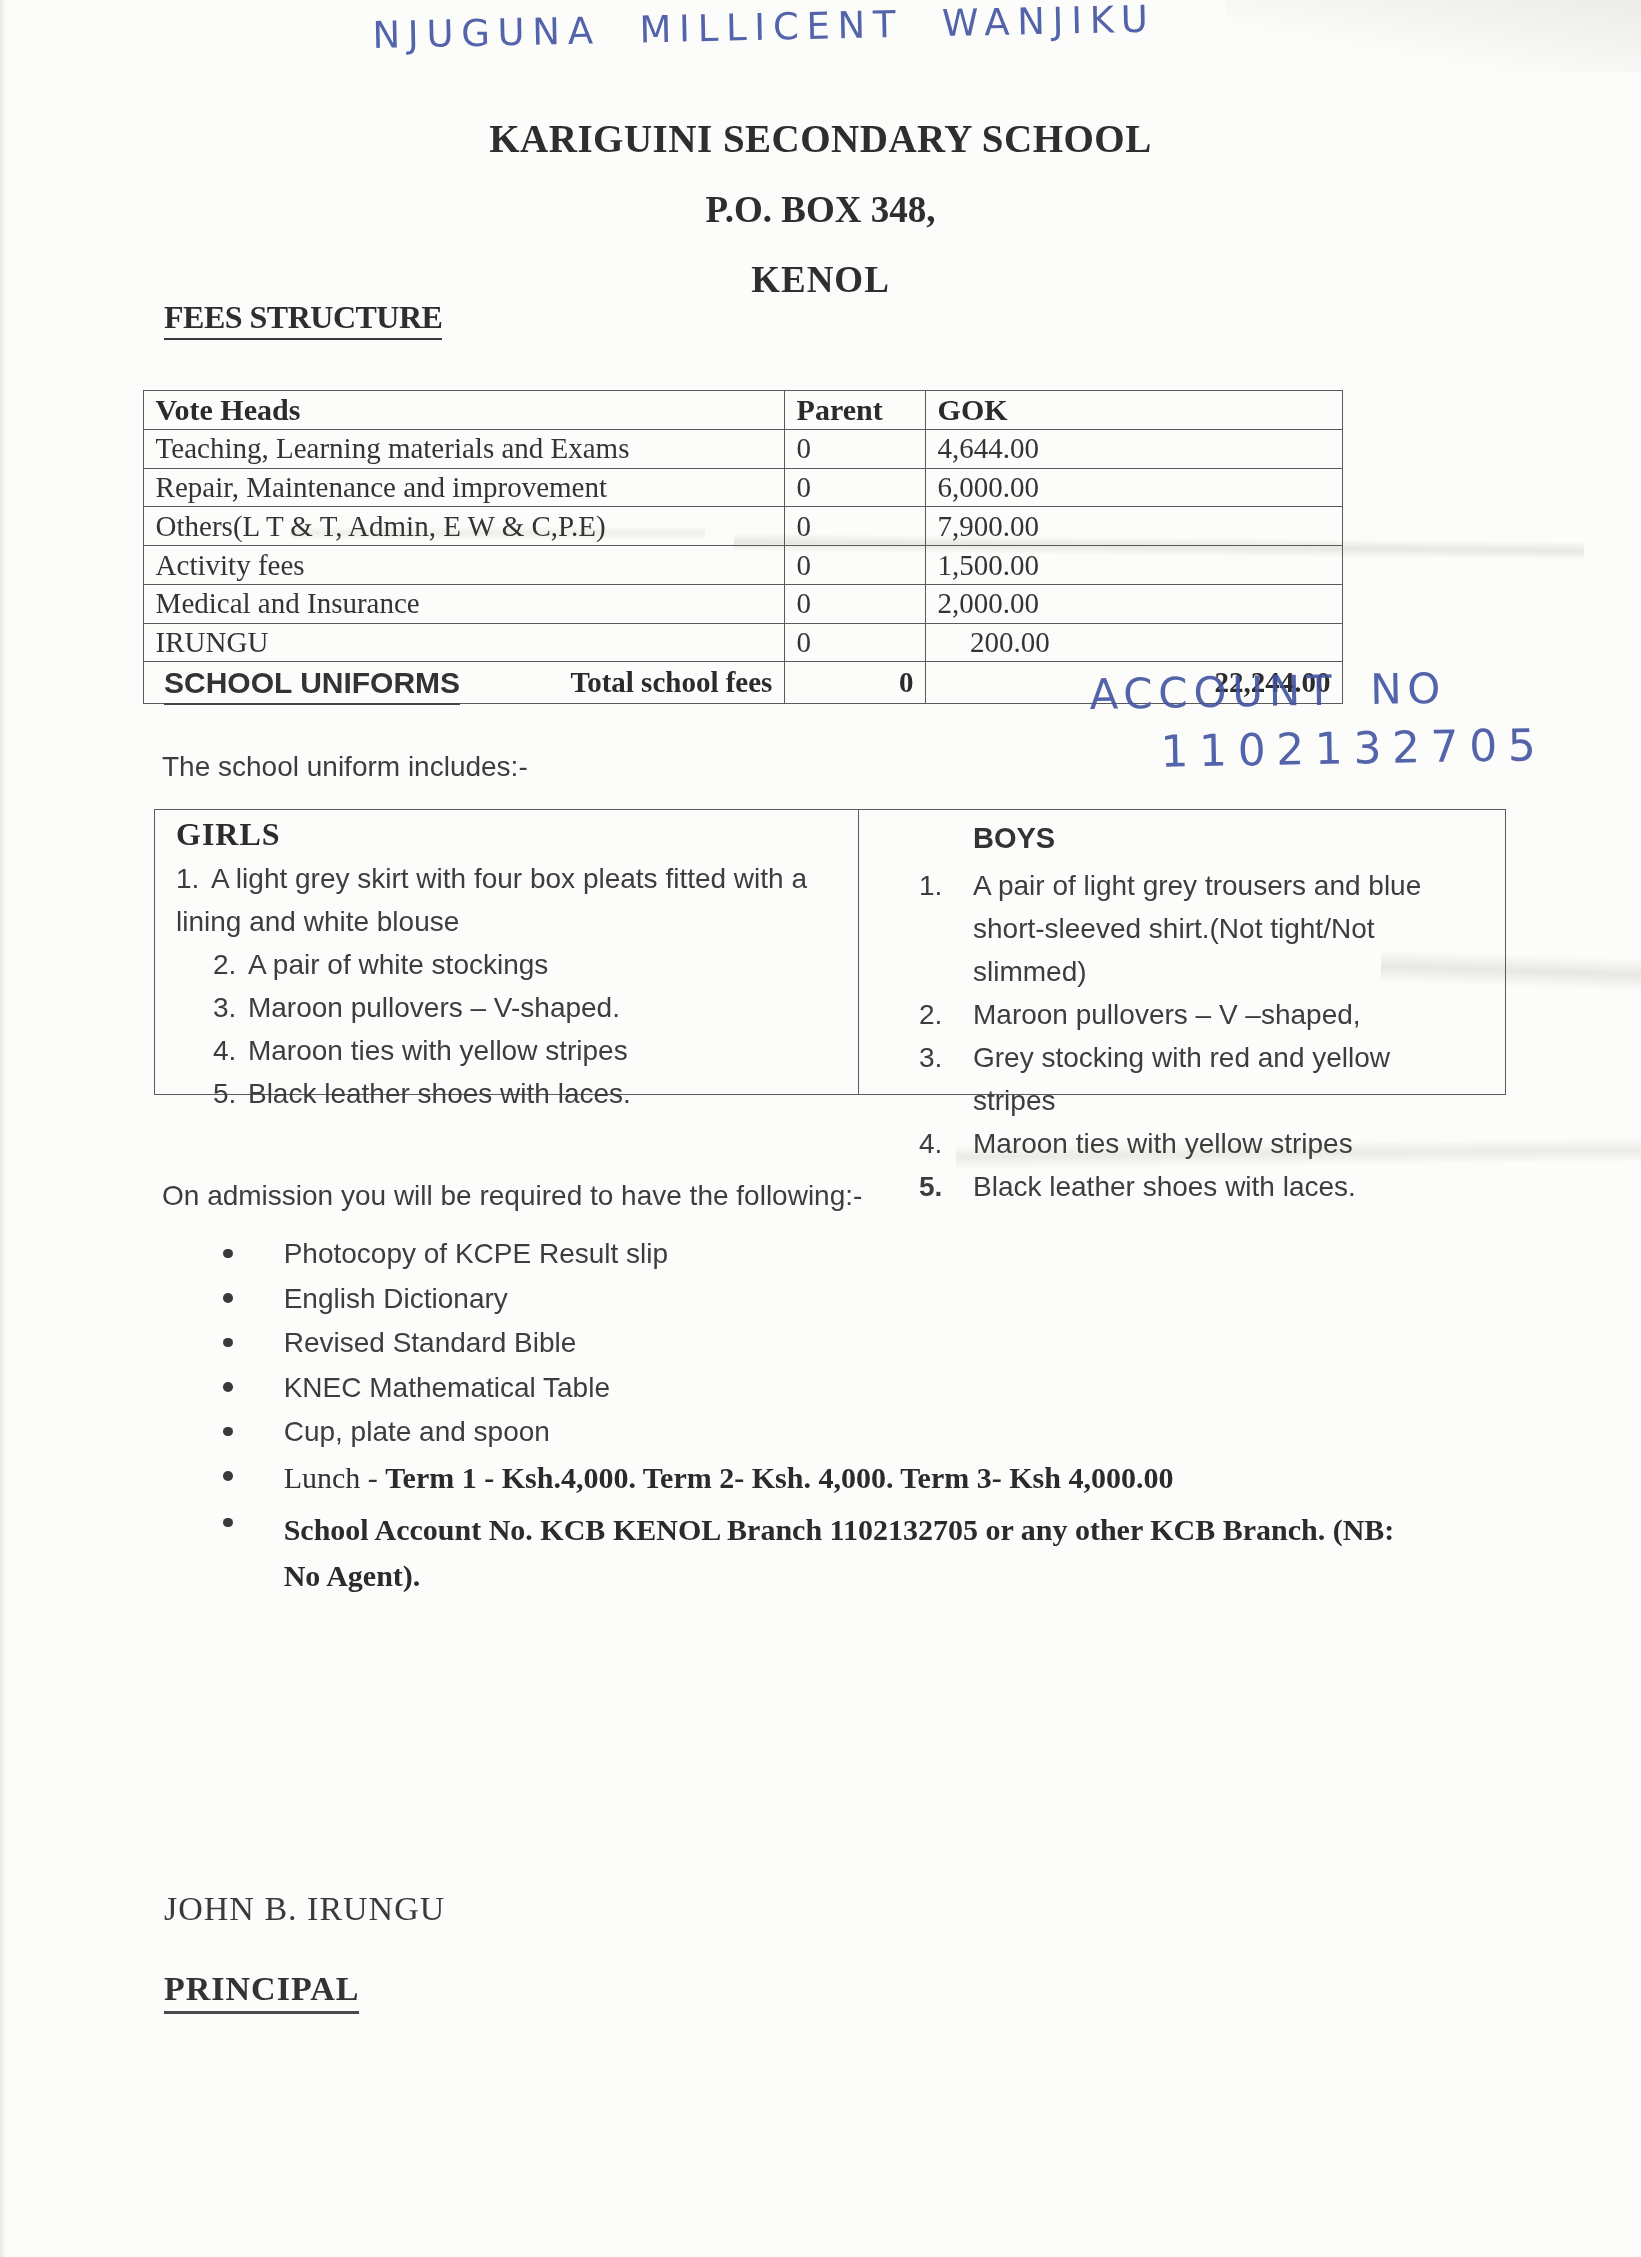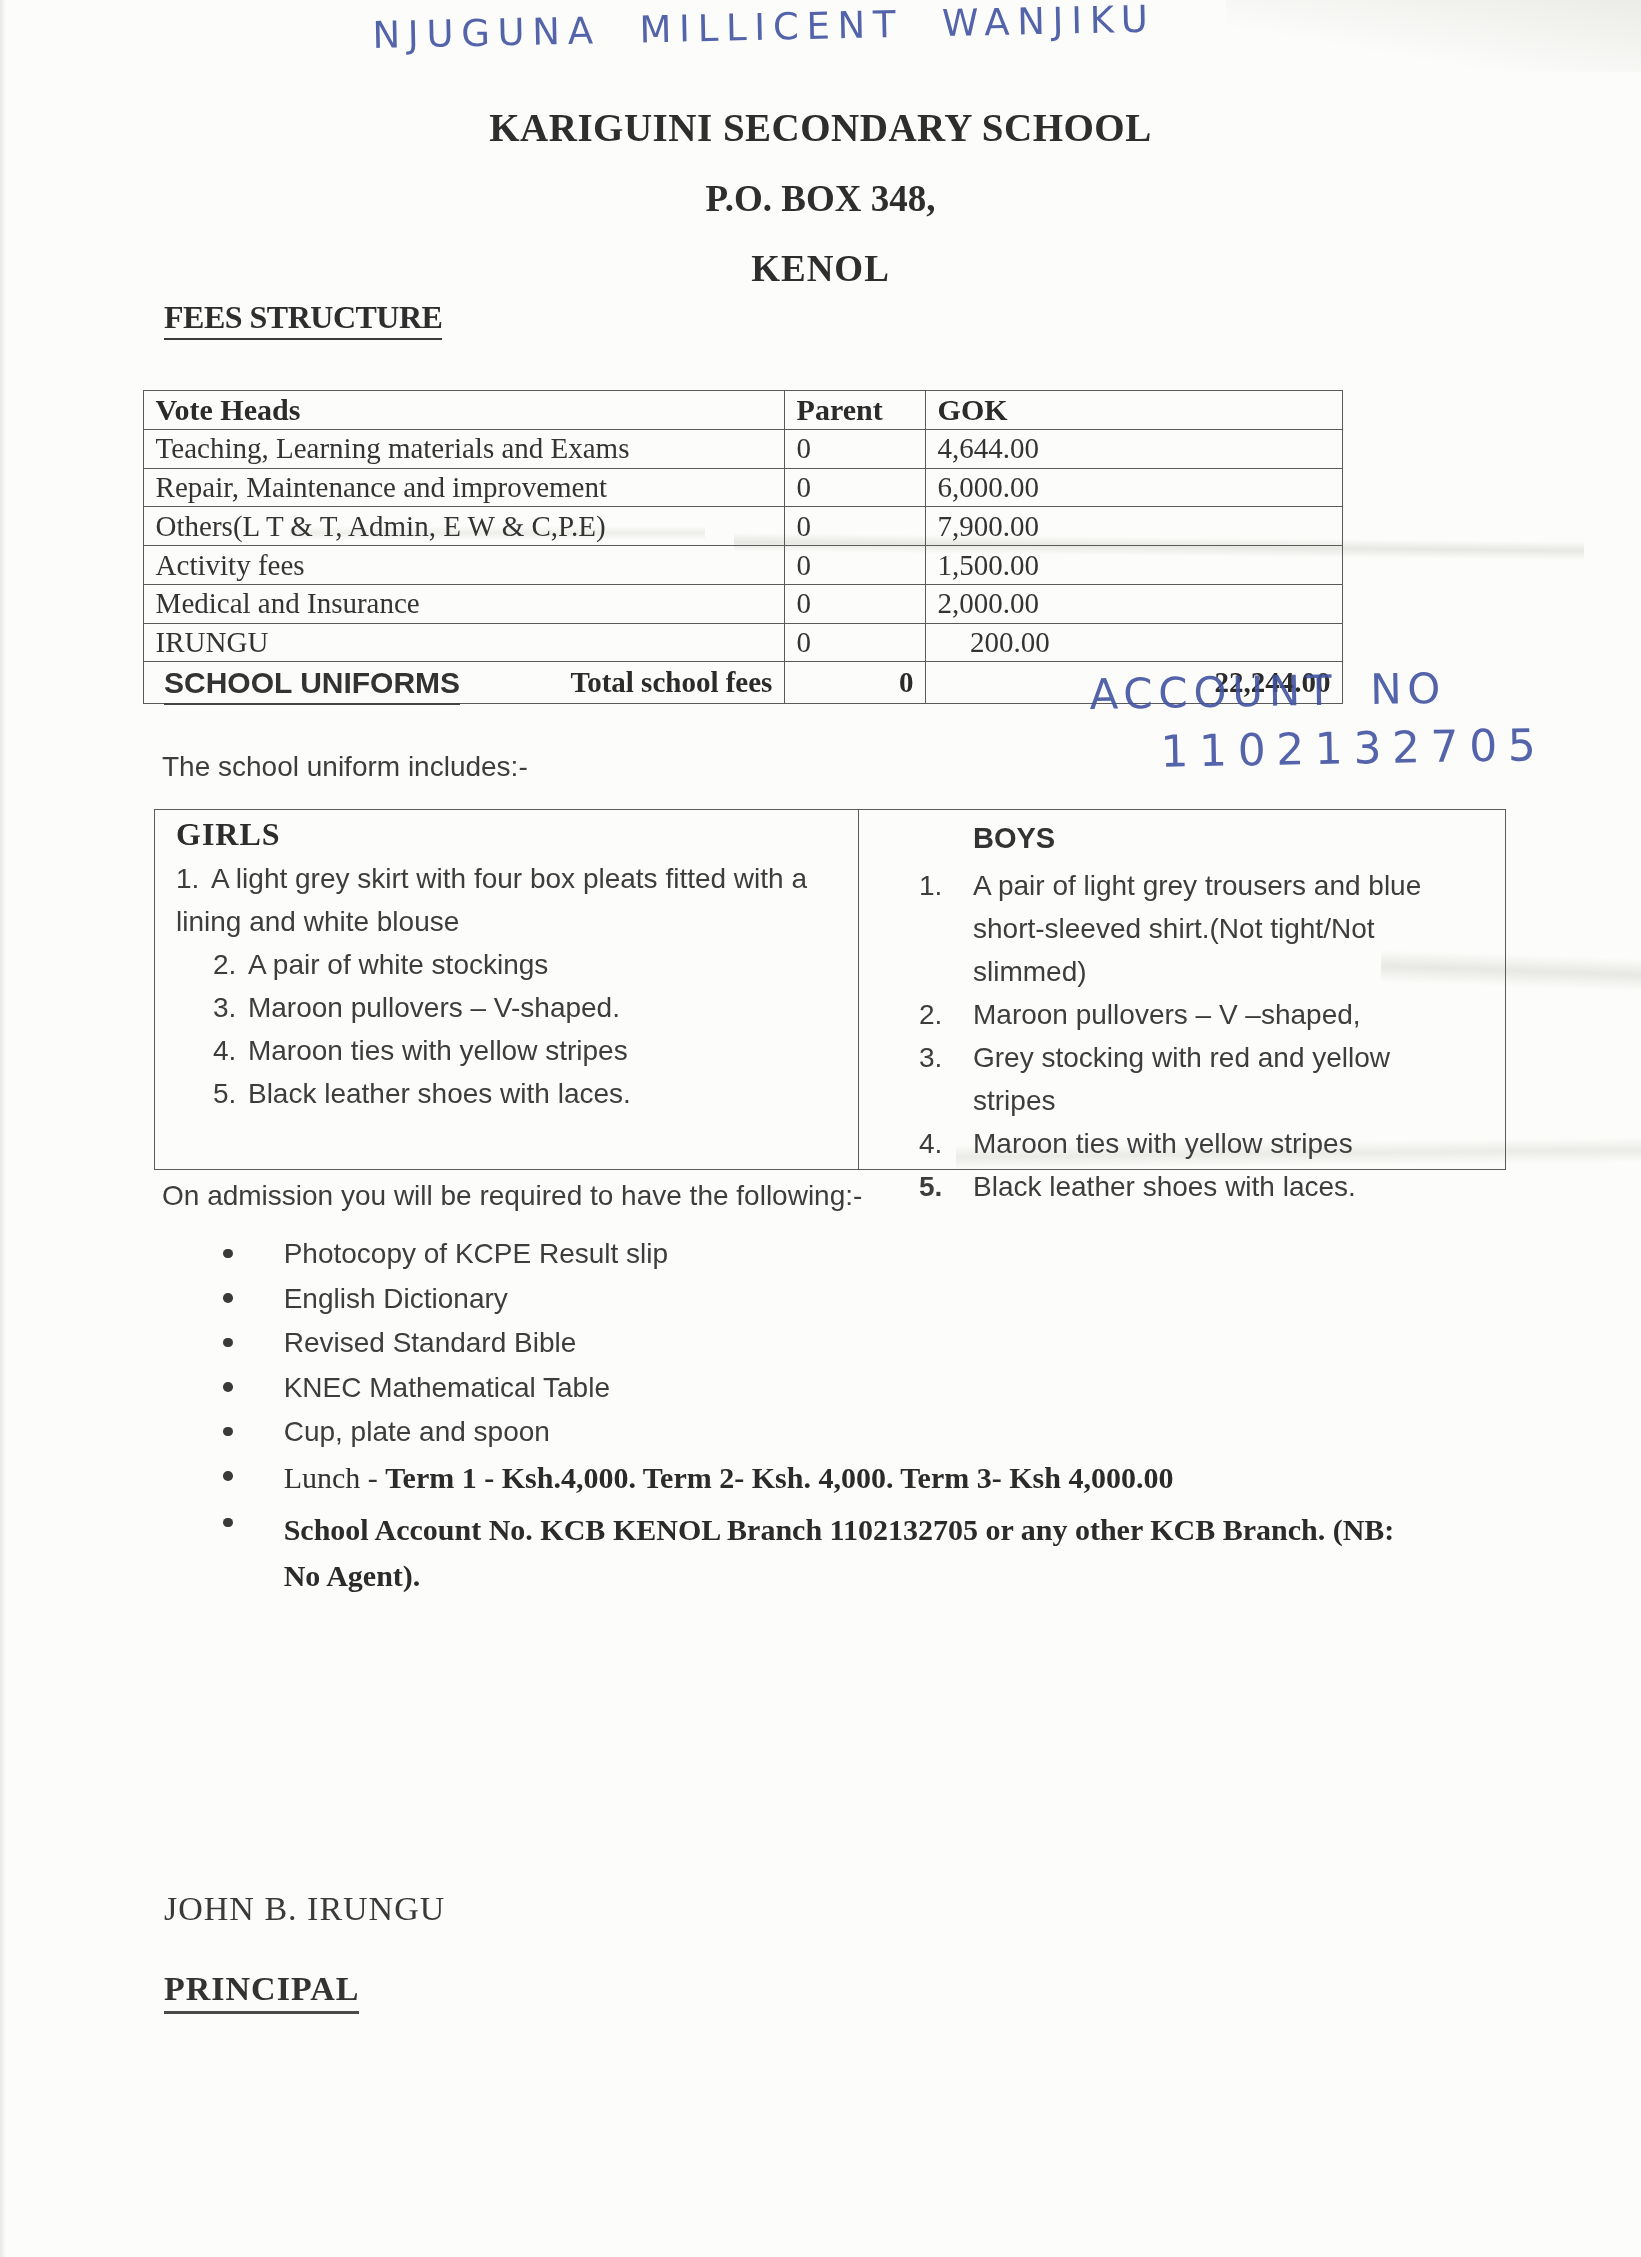--- a/index.html
+++ b/index.html
@@ -38,21 +38,21 @@
     white-space:nowrap;
   }
   .hand-account{
     position:absolute;left:1089px;top:670px;
     transform:rotate(-1deg);transform-origin:left top;opacity:.9;
   }
   .hand-account .l1{font-size:42px;letter-spacing:5.8px;word-spacing:13.5px;white-space:nowrap;}
   .hand-account .l2{font-size:44px;letter-spacing:10.6px;margin-left:70px;margin-top:7.7px;white-space:nowrap;}
 
   
-  .doc-header{position:absolute;left:0;top:105px;width:1641px;text-align:center;}
+  .doc-header{position:absolute;left:0;top:116px;width:1641px;text-align:center;}
   .doc-header .line1{font-size:39px;font-weight:bold;letter-spacing:0.5px;color:#2e2e2e;}
   .doc-header .line2{font-size:37px;font-weight:bold;margin-top:27px;color:#2e2e2e;}
   .doc-header .line3{font-size:37px;font-weight:bold;margin-top:27px;letter-spacing:1px;color:#2e2e2e;}
 
   .fees-heading{
     position:absolute;left:164px;top:299px;
     font-size:32px;font-weight:bold;color:#2e2e2e;
     border-bottom:2.9px solid #3a3a3a;padding-bottom:1.9px;letter-spacing:-0.5px;
   }
 
@@ -80,21 +80,21 @@
     position:absolute;left:164px;top:666px;
     font-family:"Liberation Sans",sans-serif;
     font-size:30px;font-weight:bold;color:#333;
     border-bottom:2.9px solid #444;padding-bottom:2.9px;
   }
   .uniform-intro{
     position:absolute;left:162px;top:751px;
     font-family:"Liberation Sans",sans-serif;font-size:28px;color:#3d3d3d;
   }
   .uniform-box{
-    position:absolute;left:154px;top:809px;width:1352px;height:361px;
+    position:absolute;left:154px;top:809px;width:1352px;height:286px;
     border:1.9px solid #5c5c5c;display:flex;box-sizing:border-box;justify-content:center;
   }
   .girls-col{width:704px;border-right:1.9px solid #5c5c5c;box-sizing:border-box;
     padding:5.8px 0 0 21px;}
   .boys-col{flex:1;box-sizing:border-box;padding:11.6px 0 0 60px;}
   .girls-title{font-family:"Liberation Serif",serif;font-size:32px;font-weight:bold;color:#2d2d2d;letter-spacing:1px;}
   .boys-title{font-family:"Liberation Sans",sans-serif;font-size:29px;font-weight:bold;color:#333;margin-left:54px;}
   .girls-col, .boys-col{font-family:"Liberation Sans",sans-serif;font-size:28px;color:#3d3d3d;}
   .g-item1{width:637px;line-height:43px;margin-top:3.9px;}
   .g-item{margin-left:37px;line-height:43px;}

